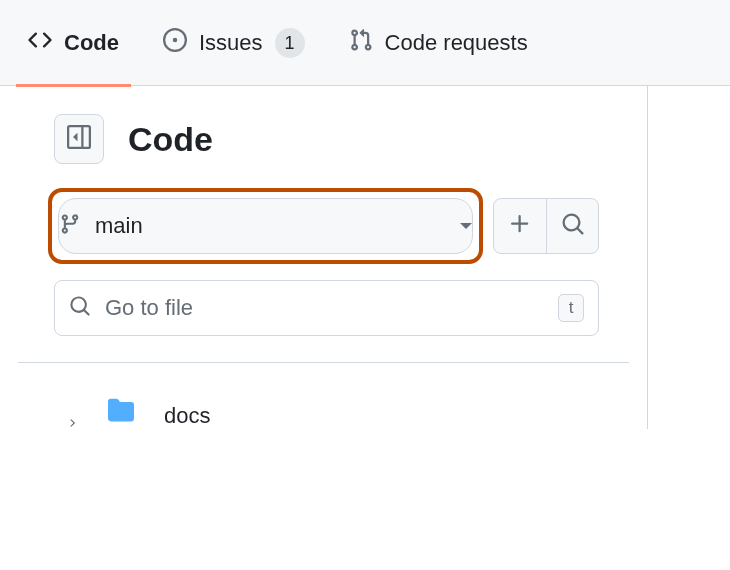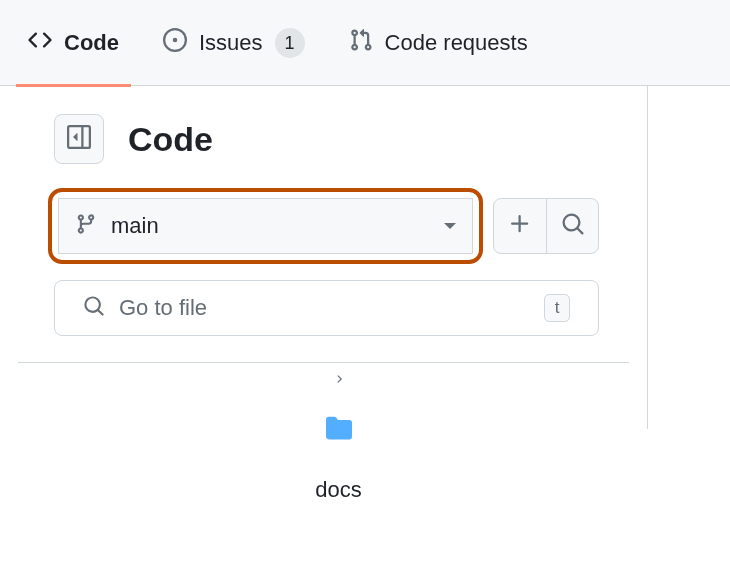--- a/index.html
+++ b/index.html
@@ -113,24 +113,24 @@
       border: 4px solid #bc4c00;
       border-radius: 14px;
       padding: 6px;
       flex: 1;
     }
     .branch-selector {
       display: flex;
       align-items: center;
       width: 100%;
       height: 56px;
-      padding: 0 16px;
-      background: #f6f8fa;
-      border: 1px solid #d0d7de;
-      border-radius: 0;
+      padding: 0 0;
+      background: #f6f8fa;
+      border: 1px solid #d0d7de;
+      border-radius: 18px;
       cursor: pointer;
       gap: 14px;
     }
     .branch-selector svg {
       width: 22px;
       height: 22px;
       fill: #656d76;
     }
     .branch-name {
       font-size: 22px;
@@ -170,21 +170,21 @@
       height: 24px;
       fill: #656d76;
     }
     .search-row {
       margin: 0 30px 0 36px;
     }
     .search-box {
       display: flex;
       align-items: center;
       height: 56px;
-      padding: 0 28px;
+      padding: 0 14px;
       border: 1px solid #d0d7de;
       border-radius: 8px;
       background: #ffffff;
       gap: 14px;
       cursor: text;
     }
     .search-box svg {
       width: 22px;
       height: 22px;
       fill: #656d76;
@@ -207,28 +207,27 @@
       border: 1px solid #d0d7de;
       border-radius: 5px;
     }
     .file-tree {
       border-top: 1px solid #d0d7de;
       margin-top: 26px;
       padding-top: 10px;
     }
     .tree-row {
       display: flex;
-      align-items: center;
+      align-items: flex-end;
       height: 56px;
       padding: 0 18px 0 48px;
       gap: 30px;
       cursor: pointer;
       font-size: 22px;
       color: #1f2328;
-      flex-direction: column;
     }
     .chevron {
       width: 12px;
       height: 12px;
       display: flex;
       align-items: center;
       justify-content: center;
     }
     .chevron svg {
       width: 14px;

